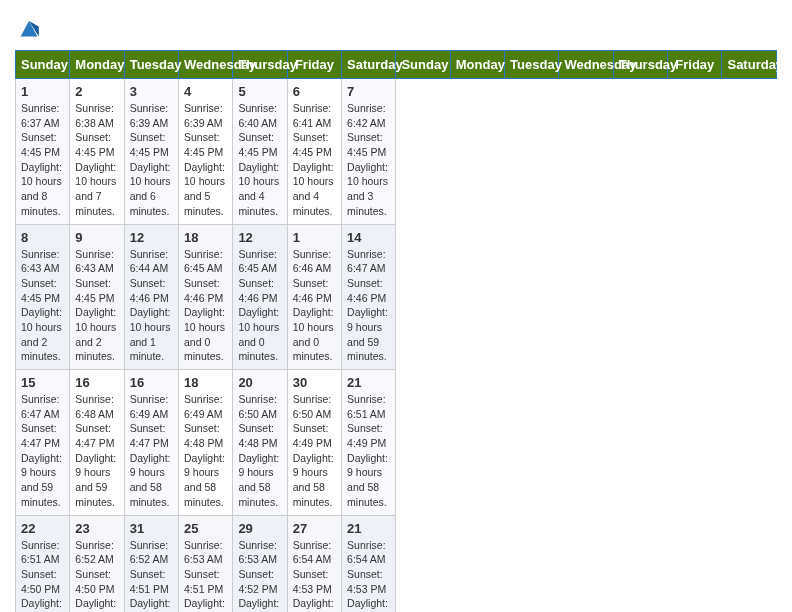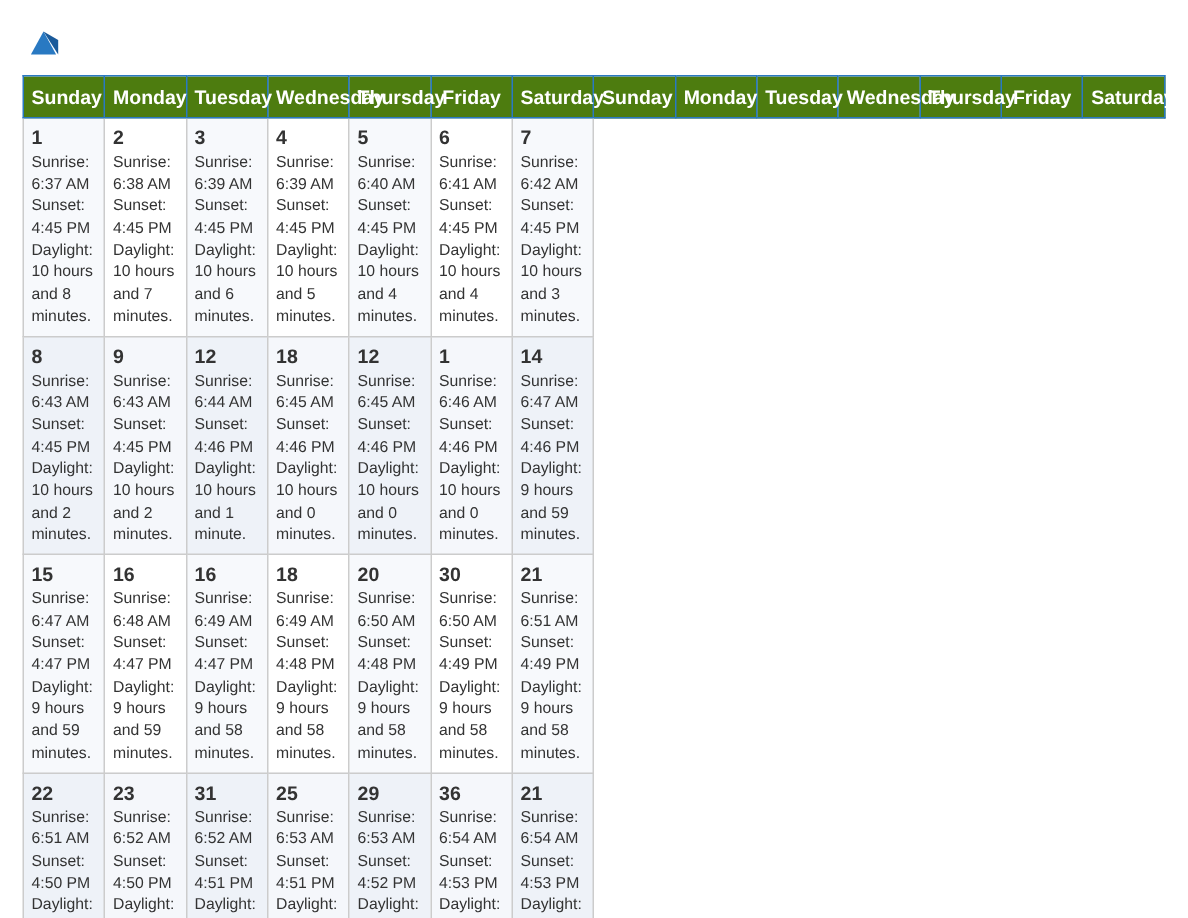--- a/index.html
+++ b/index.html
@@ -241,21 +241,21 @@
         </td>
         <td>
           <span class="day-num">25</span>
           <div class="cell-text">Sunrise: 6:53 AM<br>Sunset: 4:51 PM<br>Daylight: 9 hours and 58 minutes.</div>
         </td>
         <td>
           <span class="day-num">29</span>
           <div class="cell-text">Sunrise: 6:53 AM<br>Sunset: 4:52 PM<br>Daylight: 9 hours and 58 minutes.</div>
         </td>
         <td>
-          <span class="day-num">36</span>
+          <span class="day-num">27</span>
           <div class="cell-text">Sunrise: 6:54 AM<br>Sunset: 4:53 PM<br>Daylight: 9 hours and 59 minutes.</div>
         </td>
         <td>
           <span class="day-num">21</span>
           <div class="cell-text">Sunrise: 6:54 AM<br>Sunset: 4:53 PM<br>Daylight: 9 hours and 59 minutes.</div>
         </td>
       </tr>
     </tbody>
 </table>
 

